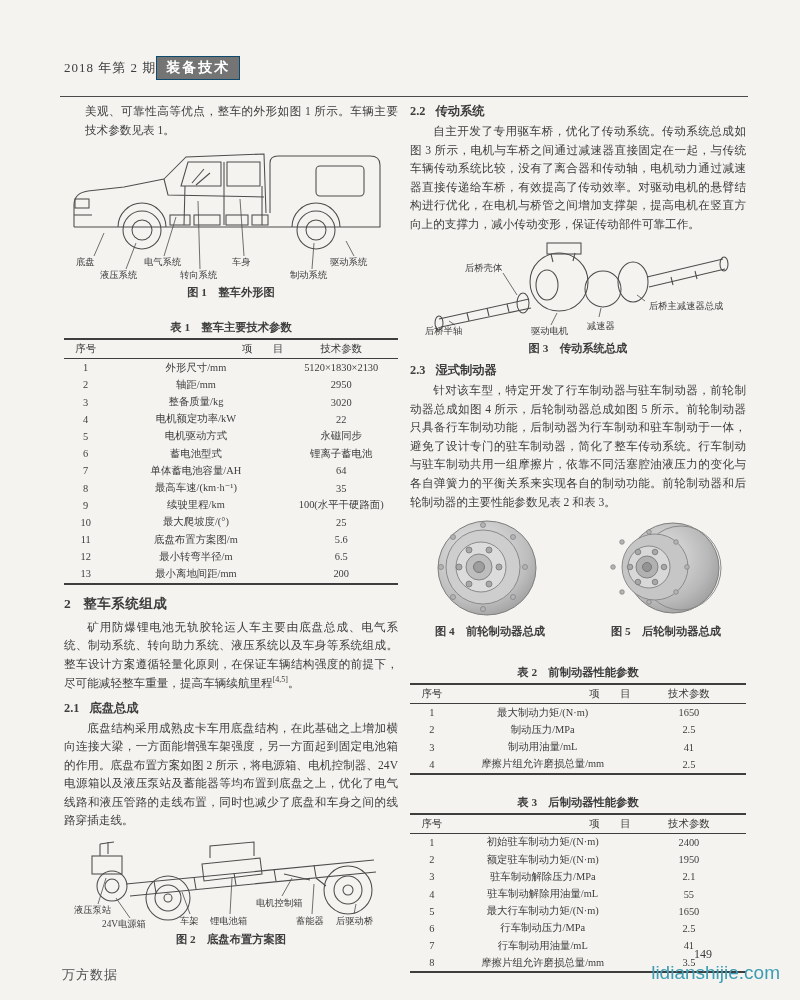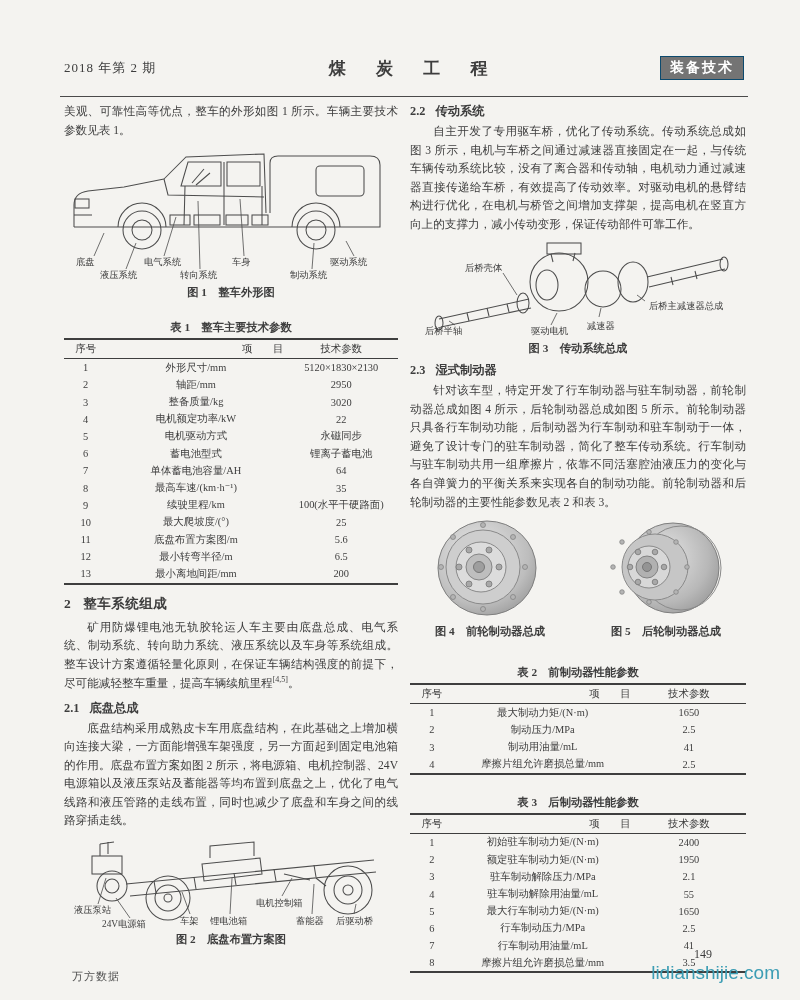--- a/index.html
+++ b/index.html
@@ -11,21 +11,21 @@
   .journal{flex:1;text-align:center;font-size:17px;font-weight:600;letter-spacing:13px;text-indent:13px;}
   .badge{background:#747474;color:#fff;border:1px solid #0c4a6e;padding:2px 9px;
          font-size:14px;letter-spacing:2px;font-weight:600;}
   .header-rule{position:absolute;top:96px;left:60px;right:52px;border-top:1.6px solid #4a4a4a;}
   
   .col{position:absolute;top:103px;}
   .col-left{left:64px;width:334px;}
   .col-right{left:410px;width:336px;}
   .para{font-size:11.6px;line-height:1.6;text-align:justify;text-indent:2em;
         word-break:break-all;margin:0 0 2px 0;}
-  .noindent{text-indent:0;}
+  .noindent{text-indent:0;margin-left:21px;}
   sup{font-size:8px;}
   .h-sec{font-size:13.5px;font-weight:bold;margin:10px 0 6px 0;letter-spacing:0.5px;}
   .h-sec .no{margin-right:12px;}
   .h-sub{font-size:12.3px;font-weight:bold;margin:6px 0 3px 0;}
   .h-sub .no{margin-right:10px;}
   
   .fig{margin:3px 0 2px 0;text-align:center;}
   .fig svg{display:block;margin:0 auto;}
   .figcap{text-align:center;font-size:11.3px;font-weight:bold;margin:0 0 6px 0;}
   .fig-lbl{font-size:9.3px;fill:#3d3d3d;font-family:"Liberation Serif","DejaVu Serif",serif;}
@@ -35,33 +35,32 @@
   .tbl-title{text-align:center;font-size:11.3px;font-weight:bold;margin:20px 0 3px 0;}
   table{width:100%;border-collapse:collapse;font-size:10.4px;
         border-top:2px solid #3e3e3e;border-bottom:2px solid #3e3e3e;}
   th{font-weight:normal;border-bottom:1px solid #3e3e3e;padding:2px 1px;text-align:center;}
   td{padding:1.6px 1px;text-align:center;}
   .c-no{width:13%;}.c-item{width:53%;text-align:right;}.c-val{width:34%;}
   
   .figpair{display:flex;justify-content:space-between;margin:4px 0 0 0;}
   .halffig{width:160px;text-align:center;}
   
-  .wanfang{position:absolute;left:62px;bottom:16px;font-size:11px;color:#4f4f4f;letter-spacing:1px;margin-left:10px;}
+  .wanfang{position:absolute;left:62px;bottom:16px;font-size:13px;color:#4f4f4f;letter-spacing:1px;}
   .pageno{position:absolute;right:88px;bottom:38px;font-size:12px;color:#3d3d3d;}
   .watermark{position:absolute;right:20px;bottom:16px;font-size:19px;color:#3c9db4;
              font-family:"Liberation Sans","DejaVu Sans",sans-serif;}
 </style>
 </head>
 <body>
 
 <div class="page">
 
   <div class="header">
     <span class="issue">2018 年第 2 期</span>
-    <span class="journal">煤 炭 工 程</span>
     <span class="badge">装备技术</span>
   </div>
   <div class="header-rule"></div>
 
   <div class="col col-left">
 
     <p class="para noindent">美观、可靠性高等优点，整车的外形如图 1 所示。车辆主要技术参数见表 1。</p>
 
     <div class="fig">
       <svg width="334" height="140" viewBox="0 0 334 140">

